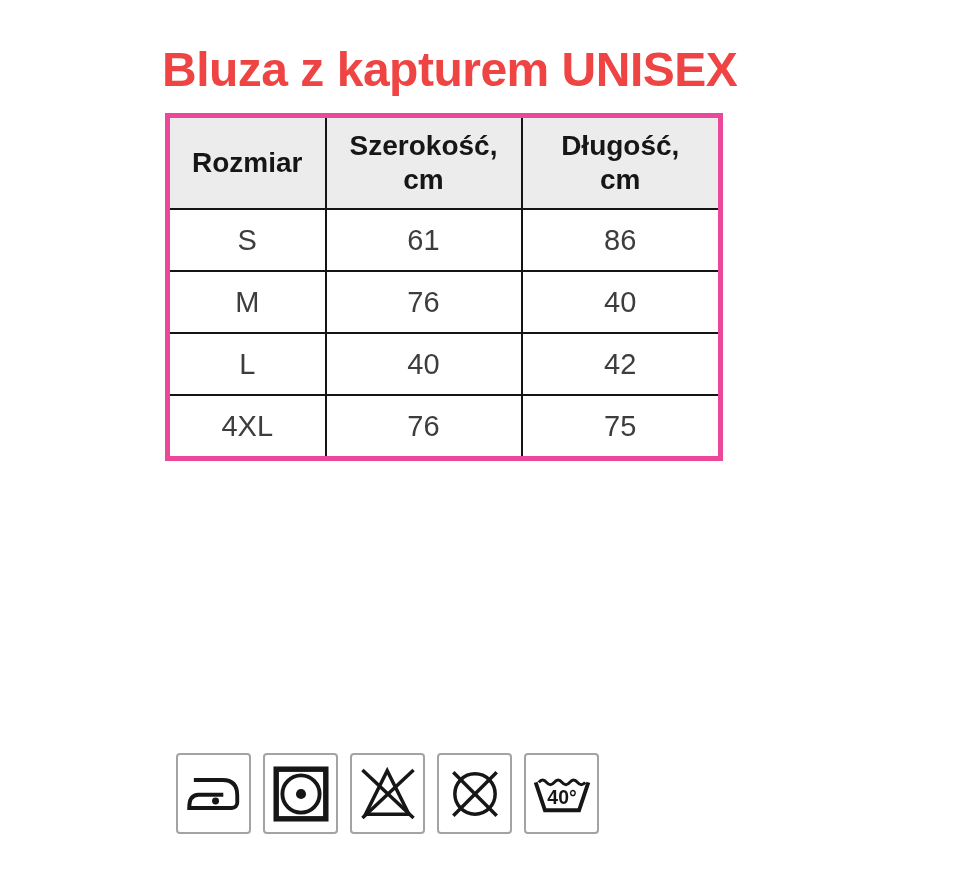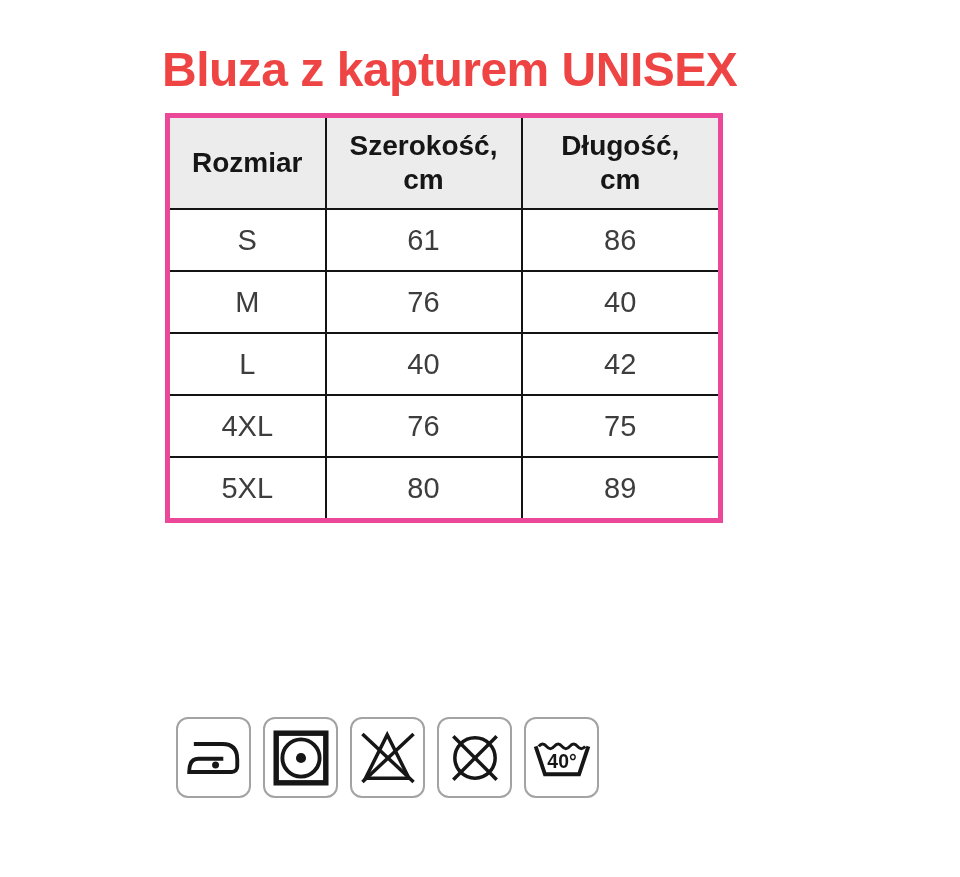--- a/index.html
+++ b/index.html
@@ -63,26 +63,27 @@
     position: absolute;
     left: 176px;
     top: 717px;
     display: flex;
     gap: 12px;
   }
   .care-box {
     width: 71px;
     height: 77px;
     border: 2px solid #a3a3a3;
-    border-radius: 12px;
+    border-radius: 4px;
     background: #ffffff;
     display: flex;
     align-items: center;
     justify-content: center;
     box-sizing: content-box;
+    margin-top: 36px;
   }
   .care-box svg { display: block; }
   .care-box svg .st {
     fill: none;
     stroke: #161616;
     stroke-linejoin: miter;
   }
   .wash-temp-text {
     font-family: "Liberation Sans", sans-serif;
     font-weight: bold;
@@ -133,25 +134,20 @@
       <tr>
         <td>L</td>
         <td>40</td>
         <td>42</td>
       </tr>
       <tr>
         <td>4XL</td>
         <td>76</td>
         <td>75</td>
       </tr>
-      <tr>
-        <td>5XL</td>
-        <td>80</td>
-        <td>89</td>
-      </tr>
     </tbody>
   </table>
 
   <div class="care-row">
 
     <div class="care-box">
       <svg width="62" height="66" viewBox="0 0 80 80">
         <path class="st" stroke-width="5" d="M14 22 H51 C64 22 70 29 70 42 V51 C70 55 67 58 63 58 H8 C8 49 10 41 20 41 H52"></path>
         <circle cx="42" cy="49" r="4.5" fill="#161616"></circle>
       </svg>

